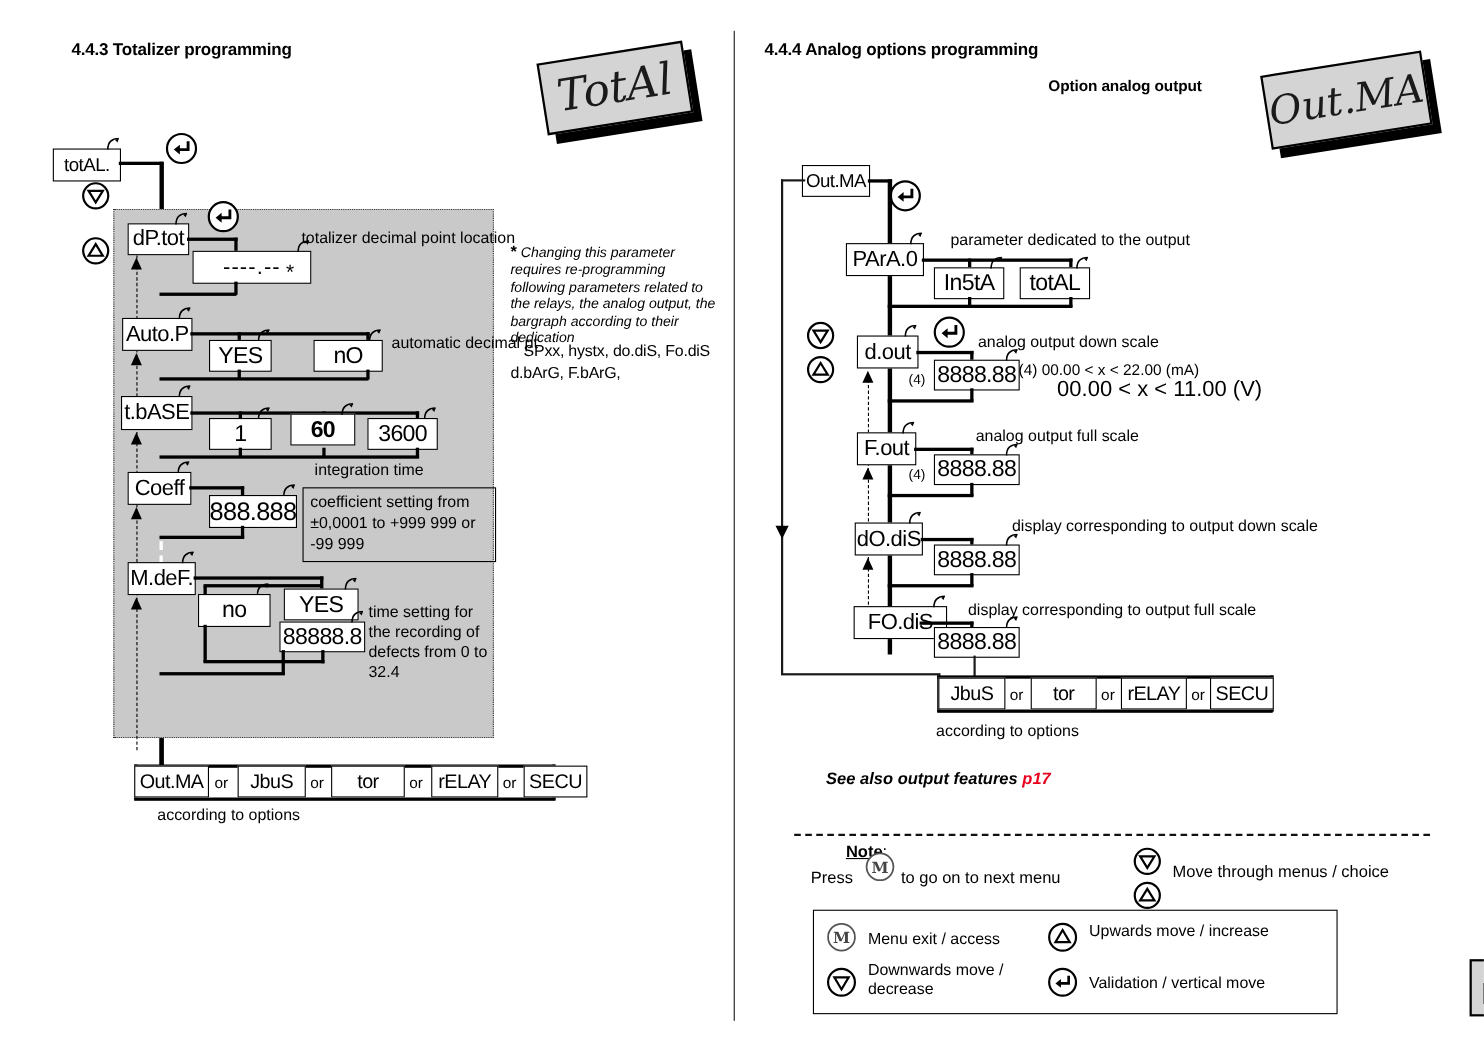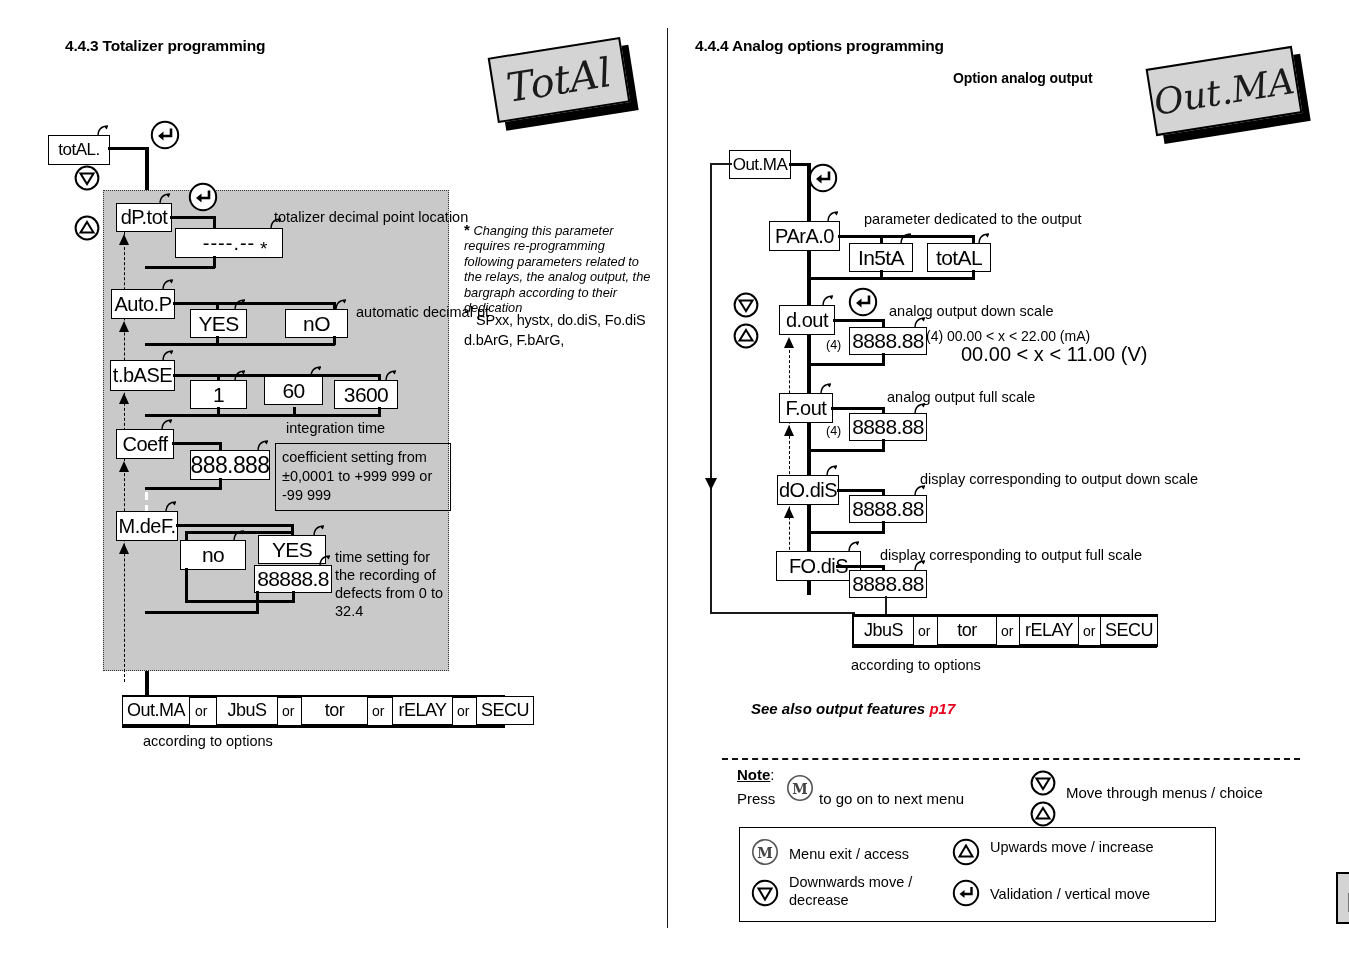--- a/index.html
+++ b/index.html
@@ -141,21 +141,21 @@
     font-weight:bold;font-size:26px;
   }
 
   .seealso{
     position:absolute;font-weight:bold;font-style:italic;font-size:15px;
     white-space:nowrap;
   }
   .seealso .pg{color:#e8001c;}
 
   .notelabel{position:absolute;font-size:15px;white-space:nowrap;}
-  .notelabel u{text-decoration:underline;font-weight:bold;}
+  .notelabel u{text-decoration:underline;font-weight:bold;margin-left:32px;}
 
   .small-paren{position:absolute;font-size:12.5px;}
 </style>
 </head>
 <body>
 
 <div class="abs sec-head" style="left:65px;top:37px;">
   <span class="num">4.4.3</span>
   <span class="ttl">Totalizer programming</span>
 </div>
@@ -289,21 +289,21 @@
 <div class="ln v" style="left:378px;top:374px;height:8px;"></div>
 <div class="val-box" style="left:190px;top:380px;width:57px;height:29px;">
   <span>1</span>
   <span class="curl">
     <svg width="13" height="12" viewBox="0 0 13 12">
         <path d="M1 11 C1 4, 5 1, 11 1" stroke="#000" stroke-width="1.4" fill="none"></path>
         <path d="M11 1 l-3.4 1.3 l2.2 2.2 z" fill="#000"></path>
       </svg>
   </span>
 </div>
-<div class="val-box" style="left:264px;top:376px;width:59px;height:29px;">
+<div class="val-box" style="left:264px;top:376px;width:59px;height:29px;font-weight:bold;">
   <span>60</span>
   <span class="curl">
     <svg width="13" height="12" viewBox="0 0 13 12">
         <path d="M1 11 C1 4, 5 1, 11 1" stroke="#000" stroke-width="1.4" fill="none"></path>
         <path d="M11 1 l-3.4 1.3 l2.2 2.2 z" fill="#000"></path>
       </svg>
   </span>
 </div>
 <div class="val-box" style="left:334px;top:380px;width:64px;height:29px;">
   <span>3600</span>

